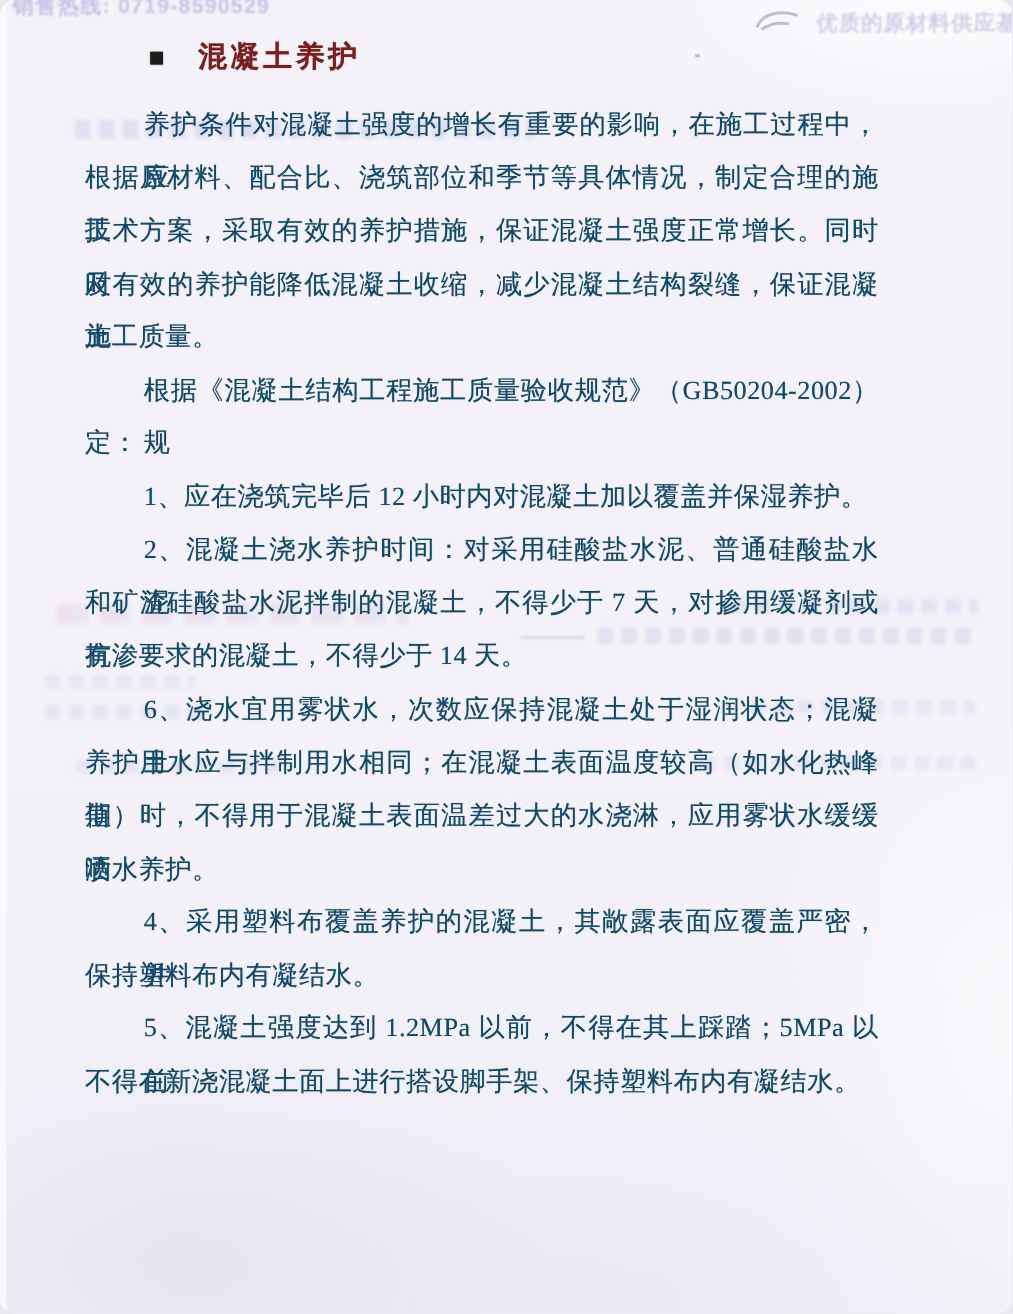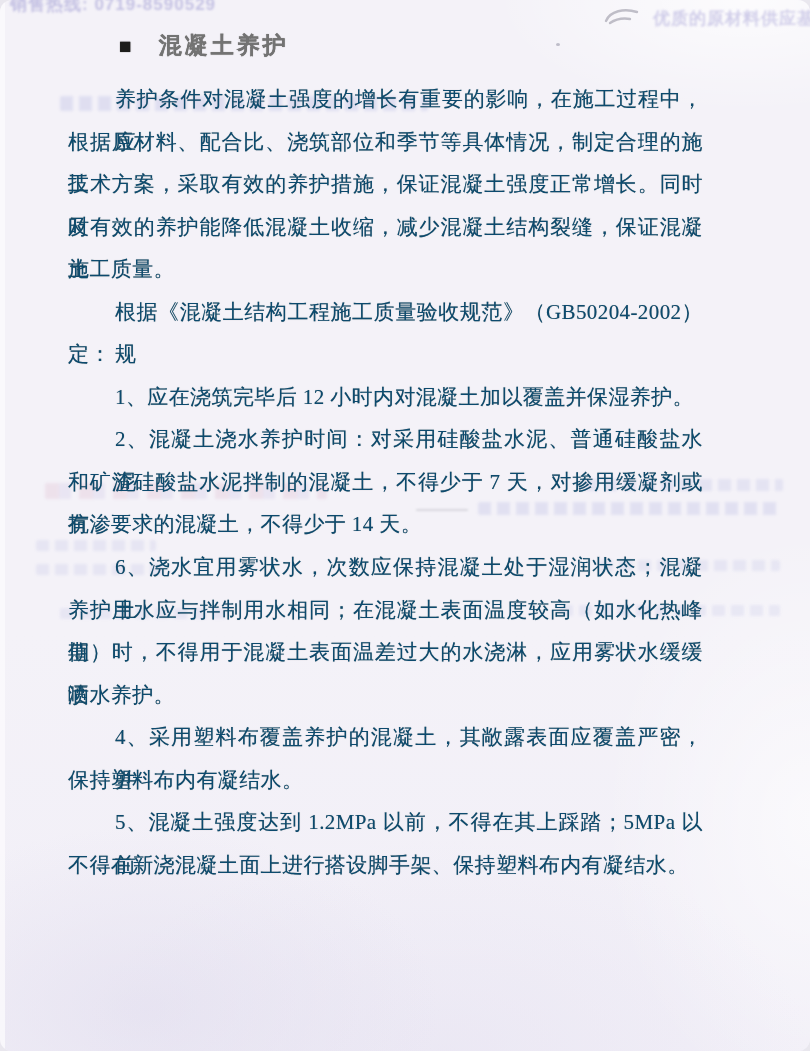--- a/index.html
+++ b/index.html
@@ -47,21 +47,21 @@
   }
   .smudge.dash { background:rgba(125,125,138,.5); filter:blur(1px); height:2px !important; }
 
   
   .heading { position:absolute; left:119px; top:30px; display:flex; align-items:center; }
   .bullet {
     display:inline-block; font-size:21px; line-height:1; color:#1d1d1b;
     text-shadow:0 0 1px #1d1d1b; margin-right:27px; transform:translateY(1px);
   }
   .heading-text {
-    font-size:23px; font-weight:bold; color:#737373; letter-spacing:3px;
+    font-size:23px; font-weight:bold; color:#7f1d1d; letter-spacing:3px;
     text-shadow:0 0 .7px rgba(38,38,31,.75);
   }
 
   
   .body-text { position:absolute; left:68px; top:78px; width:635px; }
   .line {
     height:42.55px; line-height:42.55px; font-size:21px; color:#0c4a6e;
     white-space:nowrap; text-shadow:0 0 .7px rgba(77,85,73,.6);
     letter-spacing:.4px;
   }

